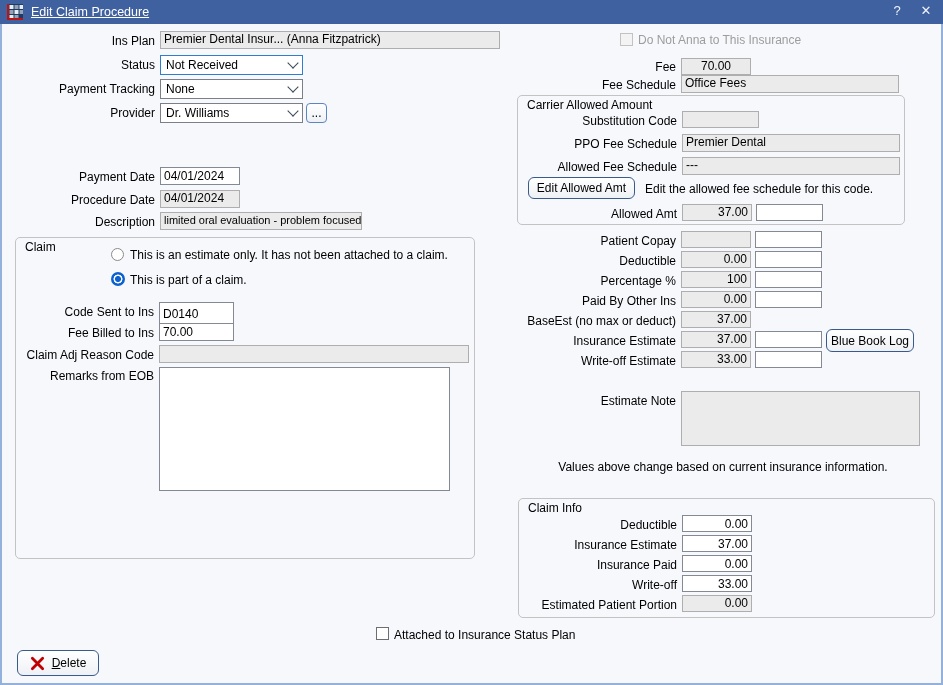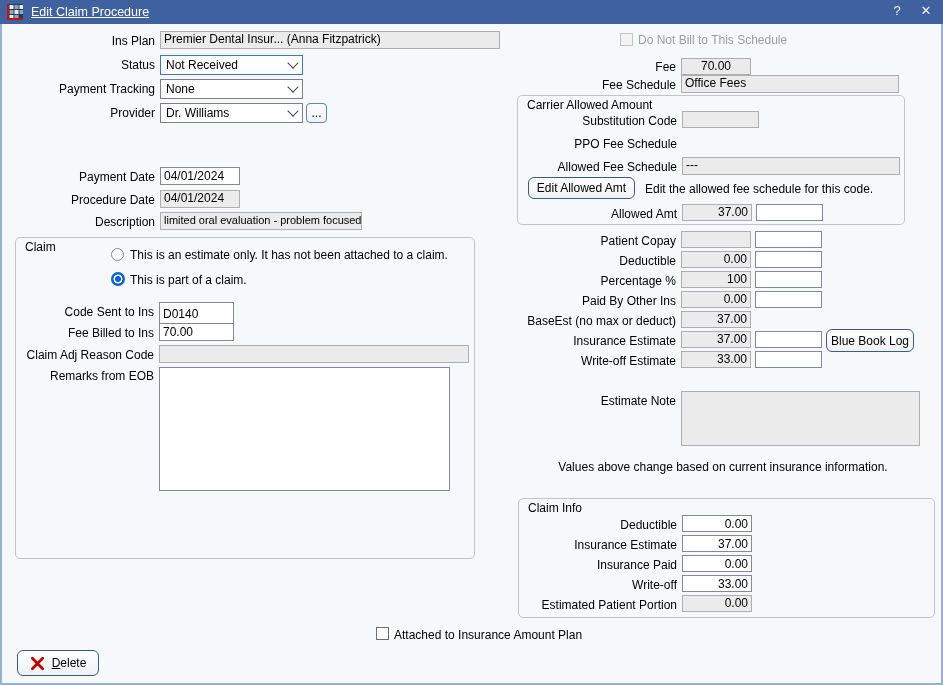--- a/index.html
+++ b/index.html
@@ -104,35 +104,36 @@
     <input class="inp" style="left: 143px; top: 85px; width: 75px; height: 18px;" value="70.00">
 
     <div class="lbl" style="left:0px;top:110px;width:138px;">Claim Adj Reason Code</div>
     <div class="ro" style="left:143px;top:107px;width:310px;height:18px;"></div>
 
     <div class="lbl" style="left:0px;top:131px;width:138px;">Remarks from EOB</div>
     <textarea class="inp" style="left: 143px; top: 129px; width: 291px; height: 124px;"></textarea>
   </div>
 
   <span class="cb dis" style="left:620px;top:33px;"></span>
-  <div class="lbl dis" style="left:638px;top:33px;">Do Not Bill to This Schedule</div>
+  <div class="lbl dis" style="left:638px;top:33px;">Do Not Anna to This Insurance</div>
 
   <div class="lbl" style="left:400px;top:60px;width:276px;">Fee</div>
   <div class="ro ctr" style="left:681px;top:58px;width:70px;height:17px;">70.00</div>
 
   <div class="lbl" style="left:400px;top:78px;width:276px;">Fee Schedule</div>
   <div class="ro" style="left:681px;top:75px;width:218px;height:18px;">Office Fees</div>
 
   <div class="grp" style="left:517px;top:95px;width:388px;height:130px;">
     <div class="grp-title">Carrier Allowed Amount</div>
 
     <div class="lbl" style="left:0px;top:18px;width:159px;">Substitution Code</div>
     <div class="ro" style="left:164px;top:15px;width:77px;height:17px;"></div>
 
     <div class="lbl" style="left:0px;top:41px;width:159px;">PPO Fee Schedule</div>
+    <div class="ro" style="left:164px;top:38px;width:218px;height:18px;">Premier Dental</div>
 
     <div class="lbl" style="left:0px;top:64px;width:159px;">Allowed Fee Schedule</div>
     <div class="ro" style="left:164px;top:61px;width:218px;height:18px;">---</div>
 
     <div class="btn" style="left:10px;top:81px;width:107px;height:22px;">Edit Allowed Amt</div>
     <div class="note" style="left:127px;top:86px;">Edit the allowed fee schedule for this code.</div>
 
     <div class="lbl" style="left:0px;top:111px;width:159px;">Allowed Amt</div>
     <div class="ro num" style="left:164px;top:108px;width:70px;height:17px;">37.00</div>
     <input class="inp num" style="left: 238px; top: 108px; width: 67px; height: 17px;" value="">
@@ -184,21 +185,21 @@
     <input class="inp num" style="left: 163px; top: 56px; width: 70px; height: 17px;" value="0.00">
 
     <div class="lbl" style="left:0px;top:79px;width:158px;">Write-off</div>
     <input class="inp num" style="left: 163px; top: 76px; width: 70px; height: 17px;" value="33.00">
 
     <div class="lbl" style="left:0px;top:99px;width:158px;">Estimated Patient Portion</div>
     <div class="ro num" style="left:163px;top:96px;width:70px;height:17px;">0.00</div>
   </div>
 
   <span class="cb" style="left:376px;top:627px;"></span>
-  <div class="note" style="left:394px;top:628px;">Attached to Insurance Amount Plan</div>
+  <div class="note" style="left:394px;top:628px;">Attached to Insurance Status Plan</div>
 
   <div class="btn" style="left:17px;top:650px;width:82px;height:26px;">
     <span class="delete-x">
       <svg width="15" height="15" viewBox="0 0 16 16">
           <path d="M2.5 2.5 L13.5 13.5 M13.5 2.5 L2.5 13.5" stroke="#c00000" stroke-width="3" stroke-linecap="round" fill="none"></path>
         </svg>
     </span>
     <span><span class="accel">D</span><span>elete</span></span>
   </div>
 

